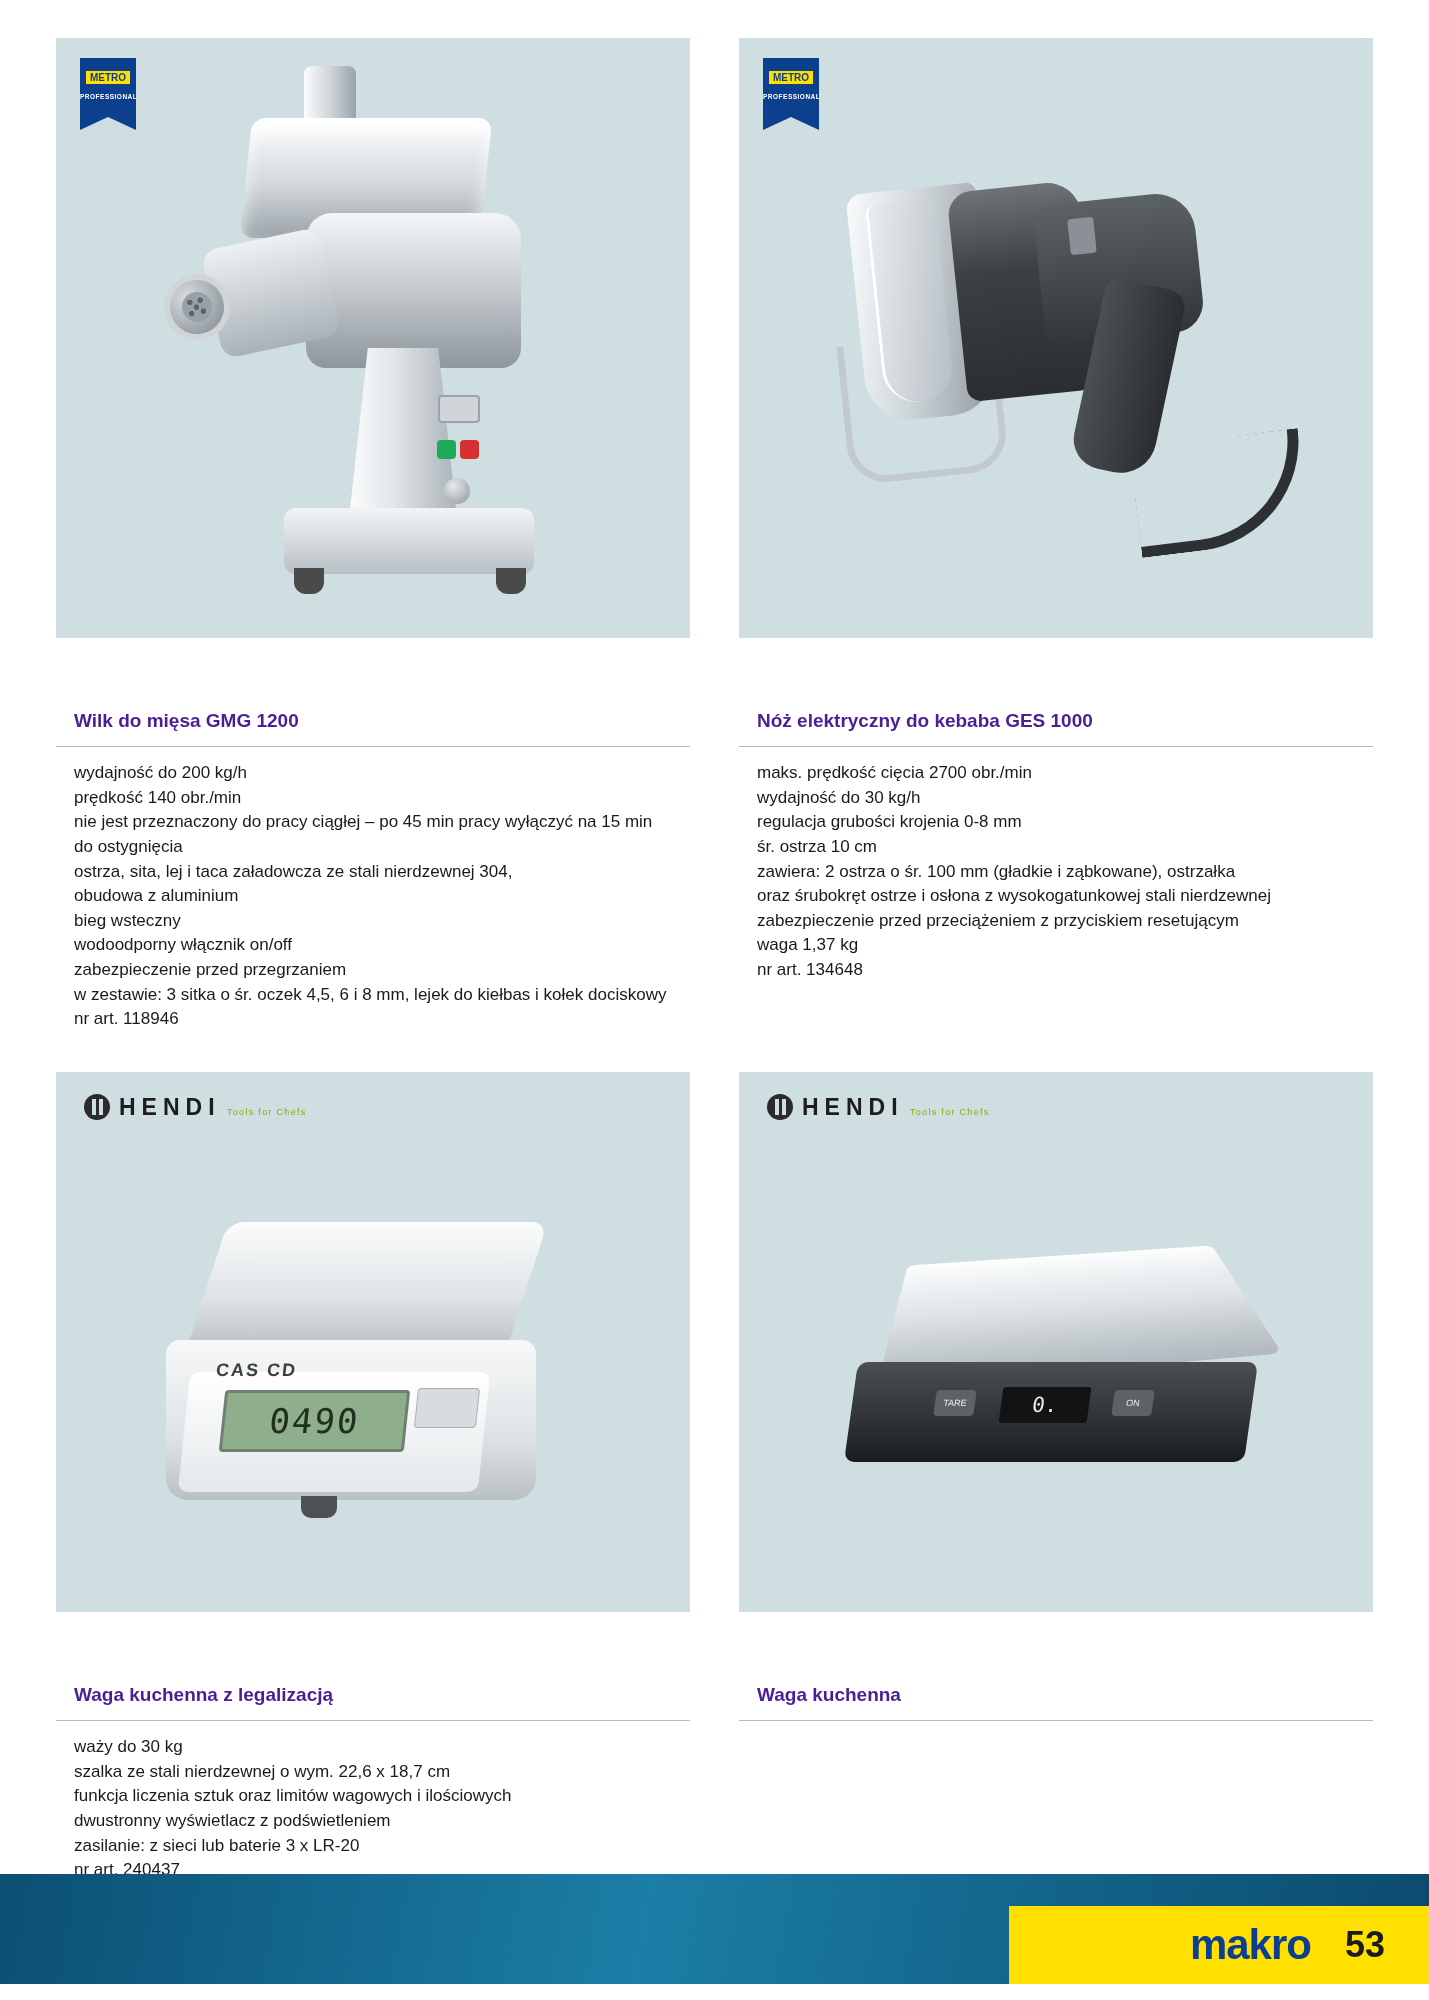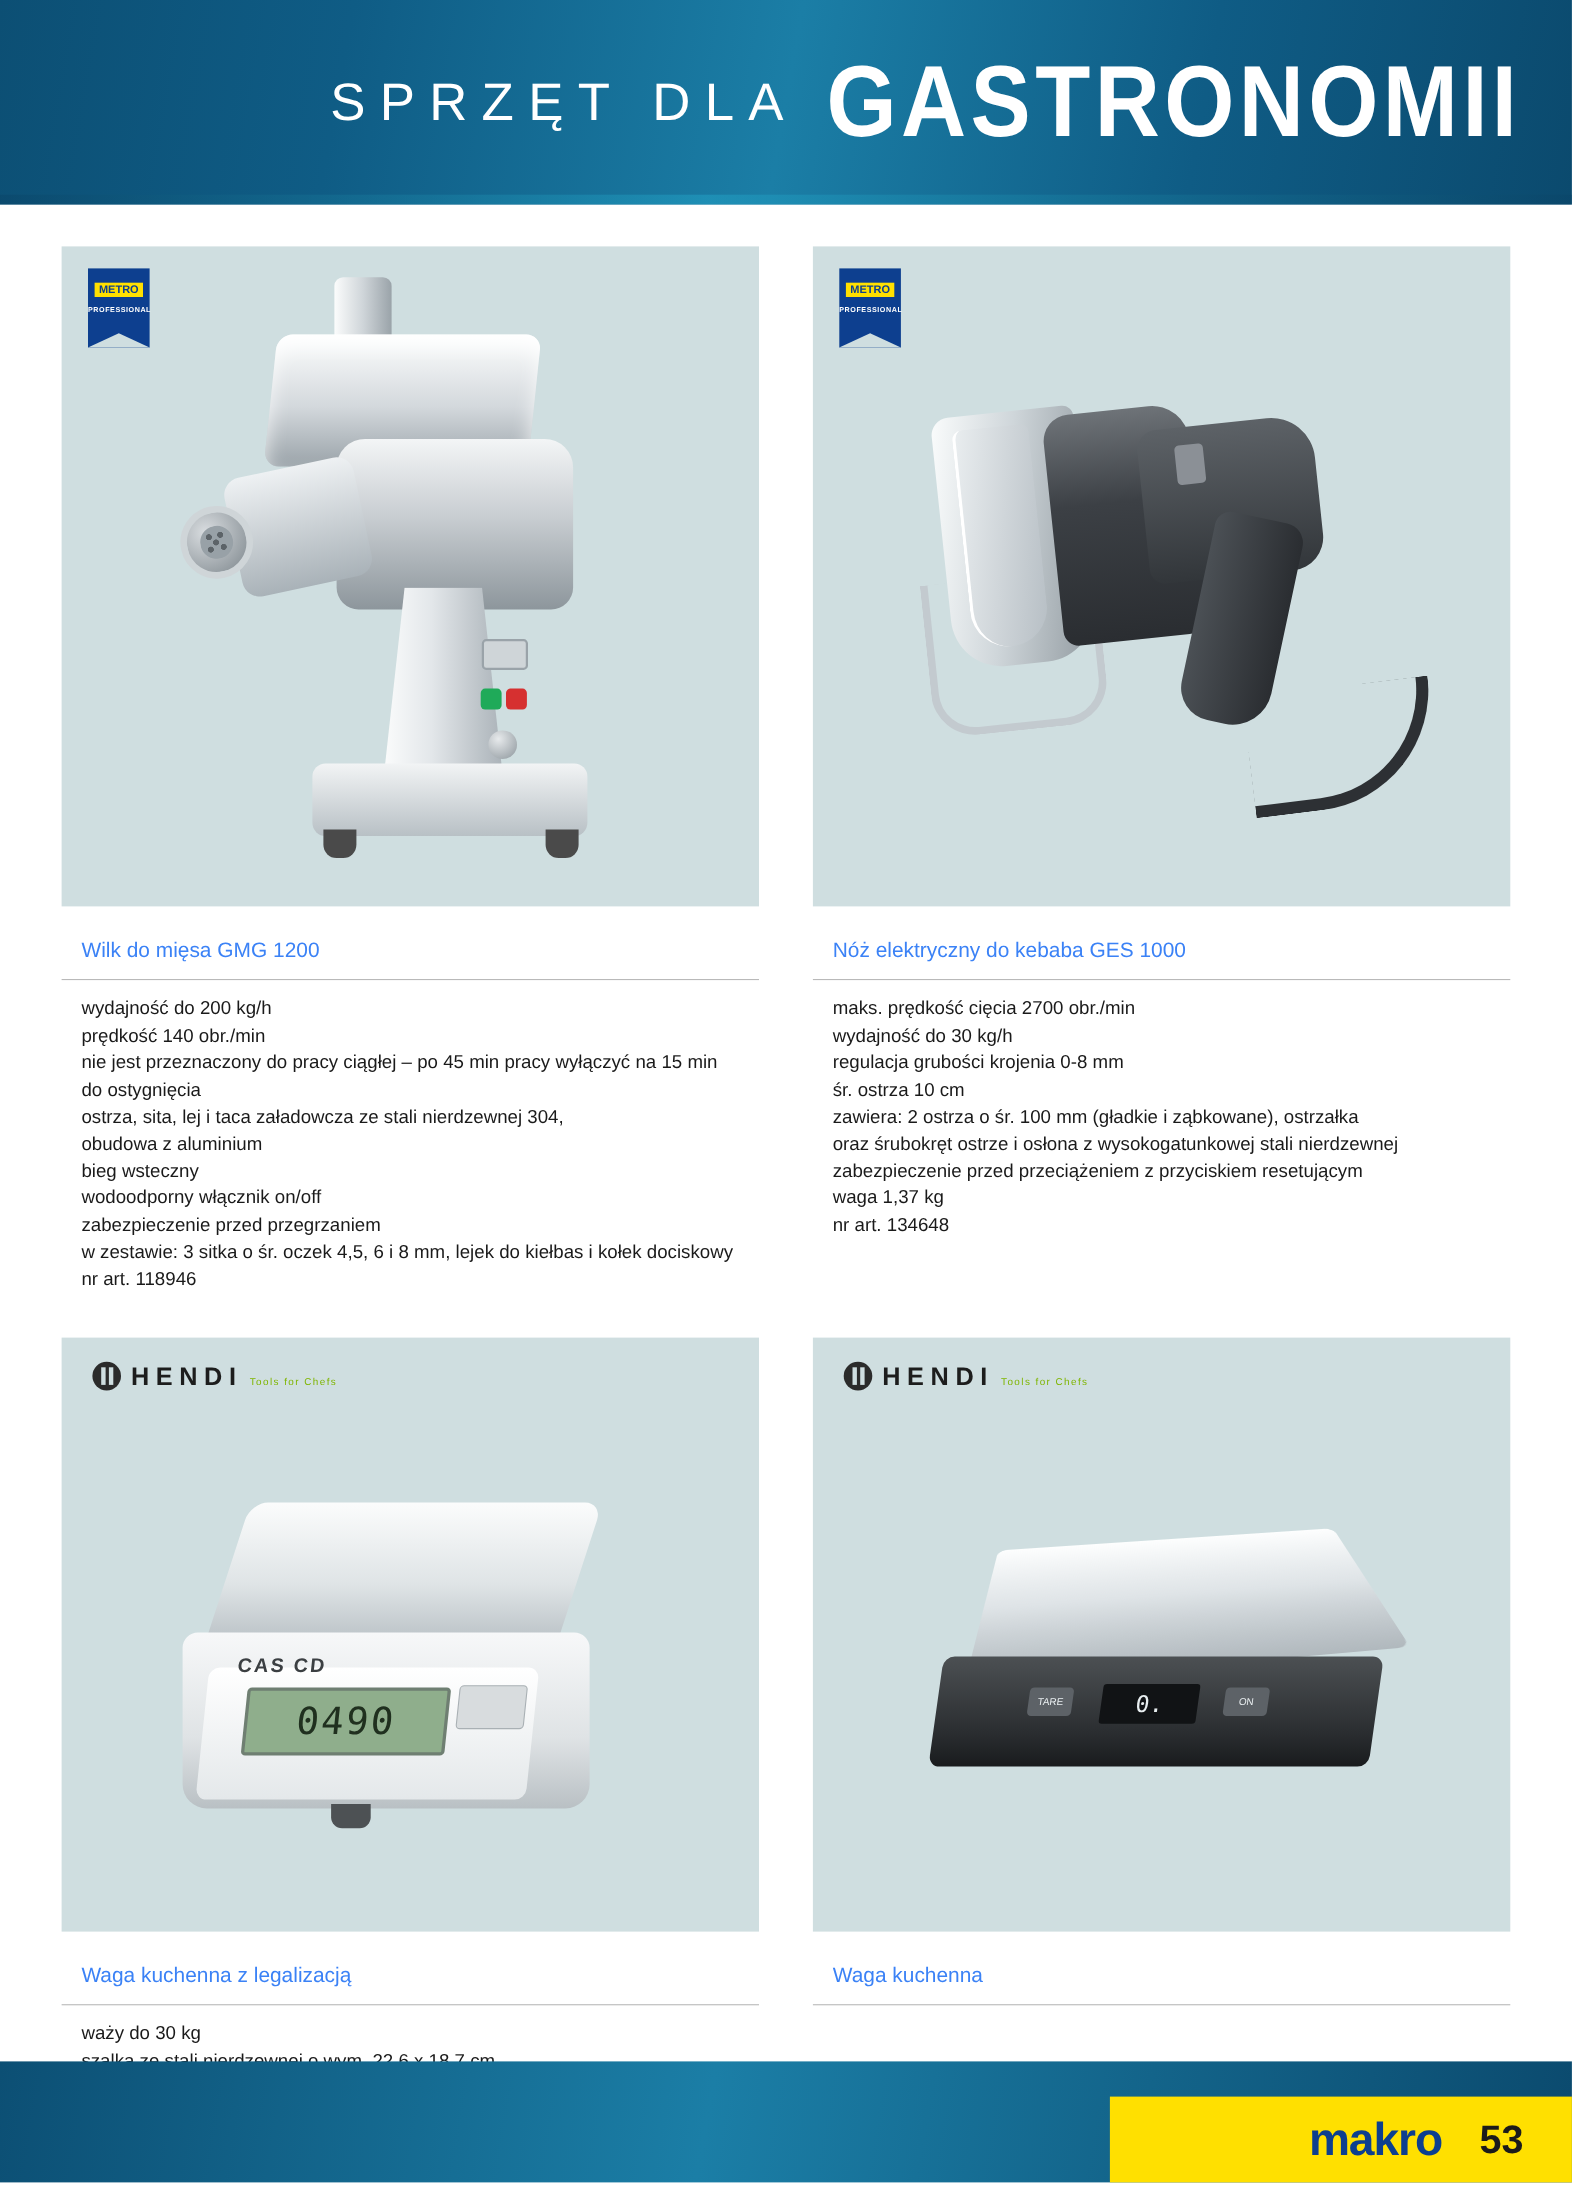--- a/index.html
+++ b/index.html
@@ -150,24 +150,25 @@
     font-size: 9px;
     letter-spacing: 1.3px;
     color: #7fb500;
     margin-top: 4px;
     margin-left: 2px;
   }
 
   
   .prod-title {
     font-size: 19px;
-    font-weight: 400;
-    color: #3b82f6;
+    font-weight: 700;
+    color: #4c1d95;
     padding: 30px 0 14px 18px;
     border-bottom: 1.5px solid #b9b9b9;
+    margin-top: 42px;
   }
   .prod-specs {
     padding: 14px 0 0 18px;
     font-size: 17px;
     line-height: 1.45;
     color: #1a1a1a;
     white-space: pre-line;
   }
   .block-spacer { height: 40px; }
 
@@ -438,26 +439,20 @@
     display: flex; align-items: center; justify-content: center;
   }
   .ps-btn.l { left: 196px; }
   .ps-btn.r { left: 374px; }
 </style>
 </head>
 <body>
 
 <div class="page">
 
-  <div class="header">
-    <div class="header-inner">
-      <span class="header-thin">SPRZĘT DLA</span>
-      <span class="header-bold">GASTRONOMII</span>
-    </div>
-  </div>
 
   <div class="content">
 
     <div class="row">
 
       <div class="cell">
         <div class="photo">
           <div class="metro-badge">
             <span class="m1">METRO</span>
             <span class="m2">PROFESSIONAL</span>

